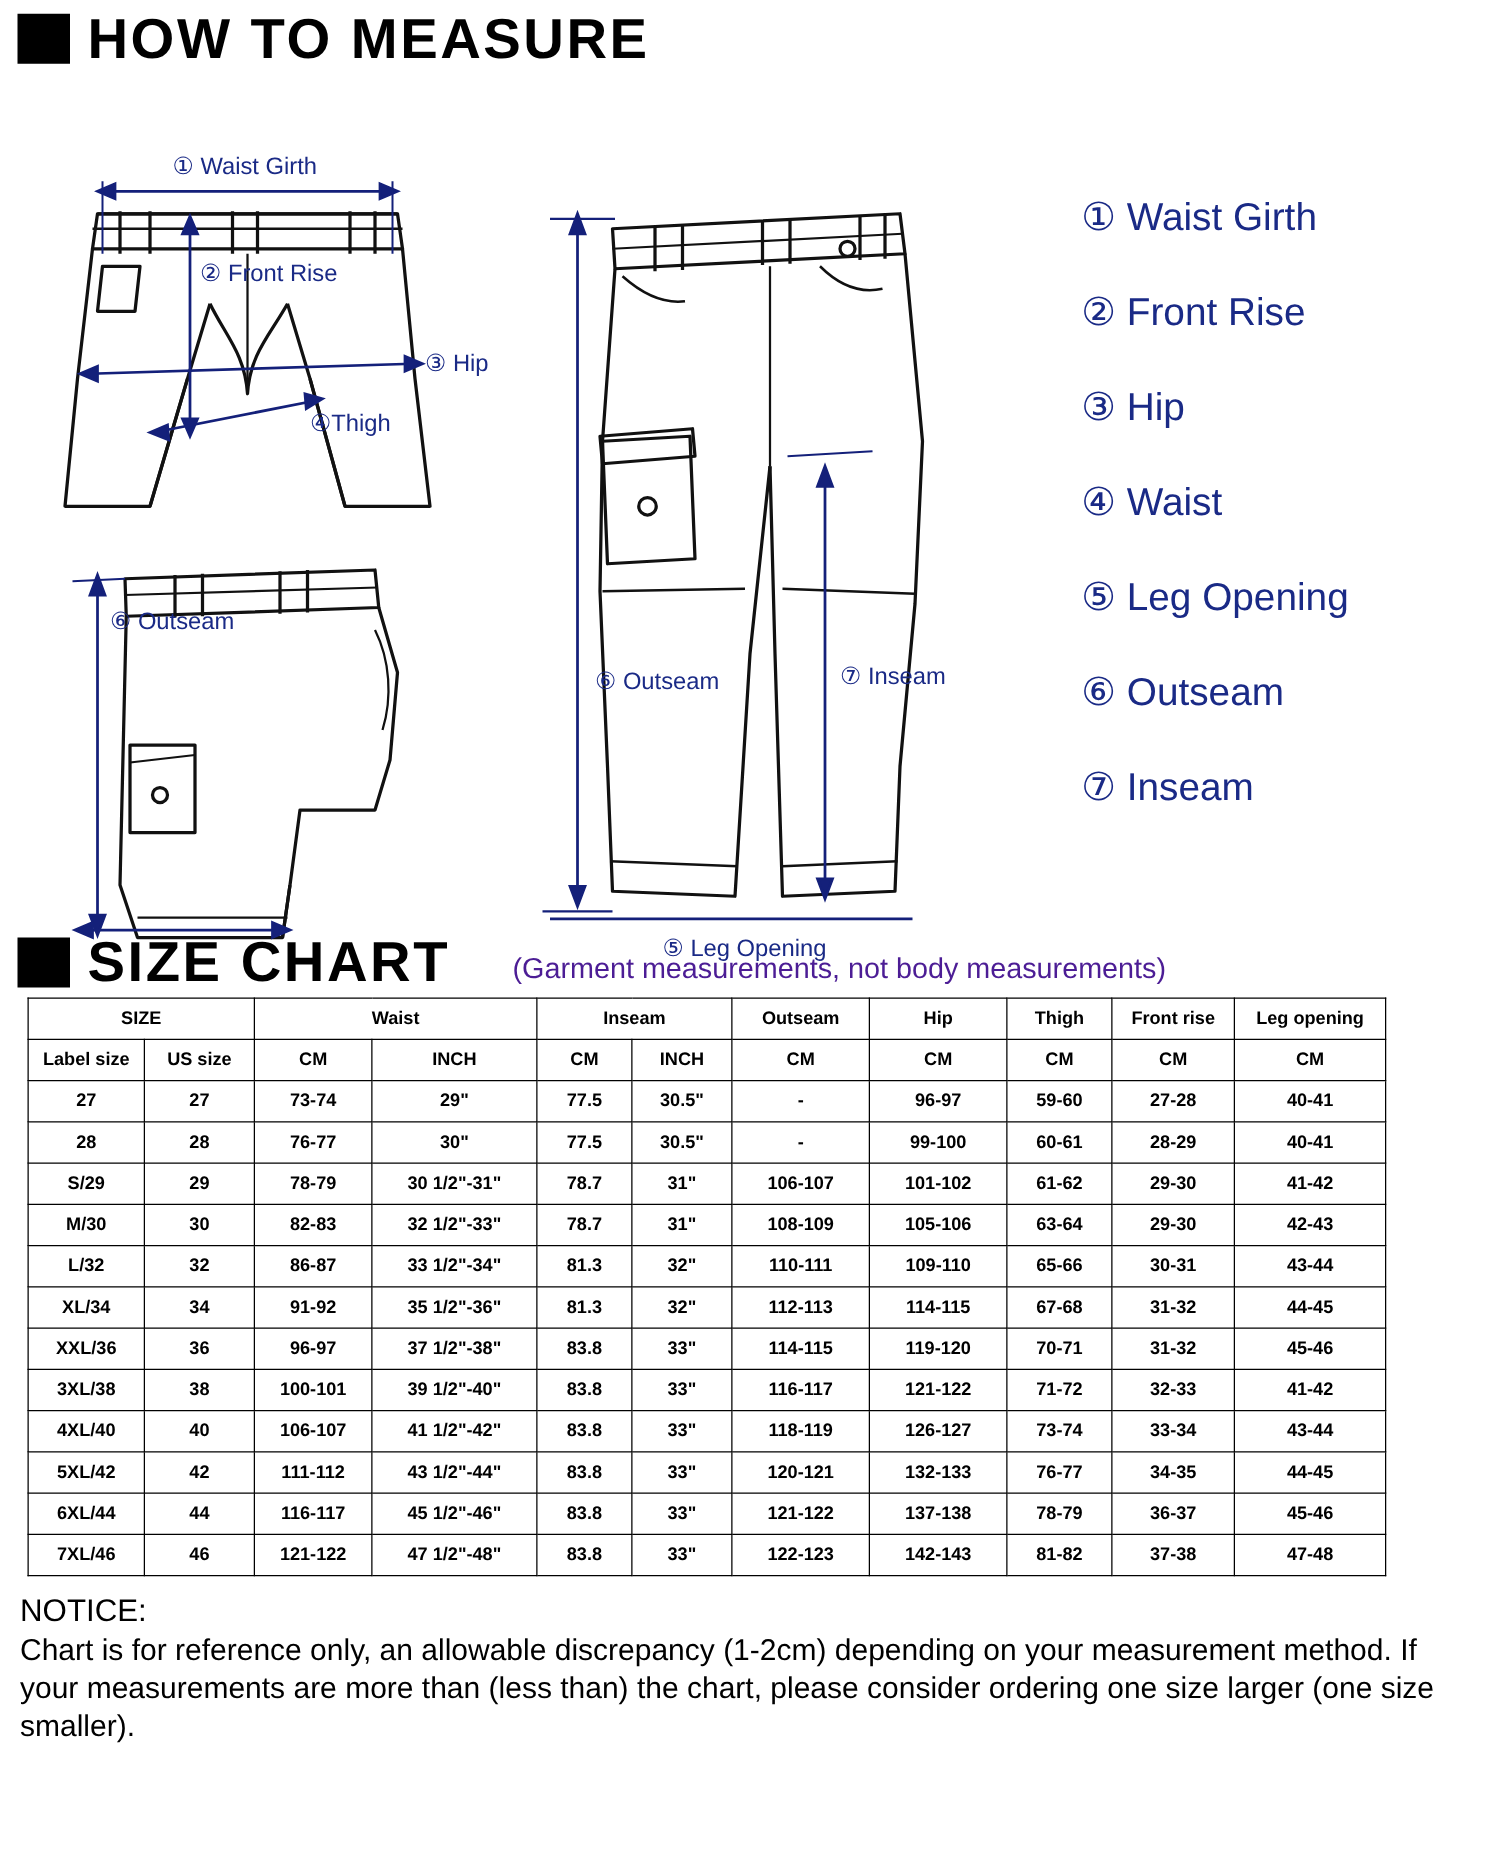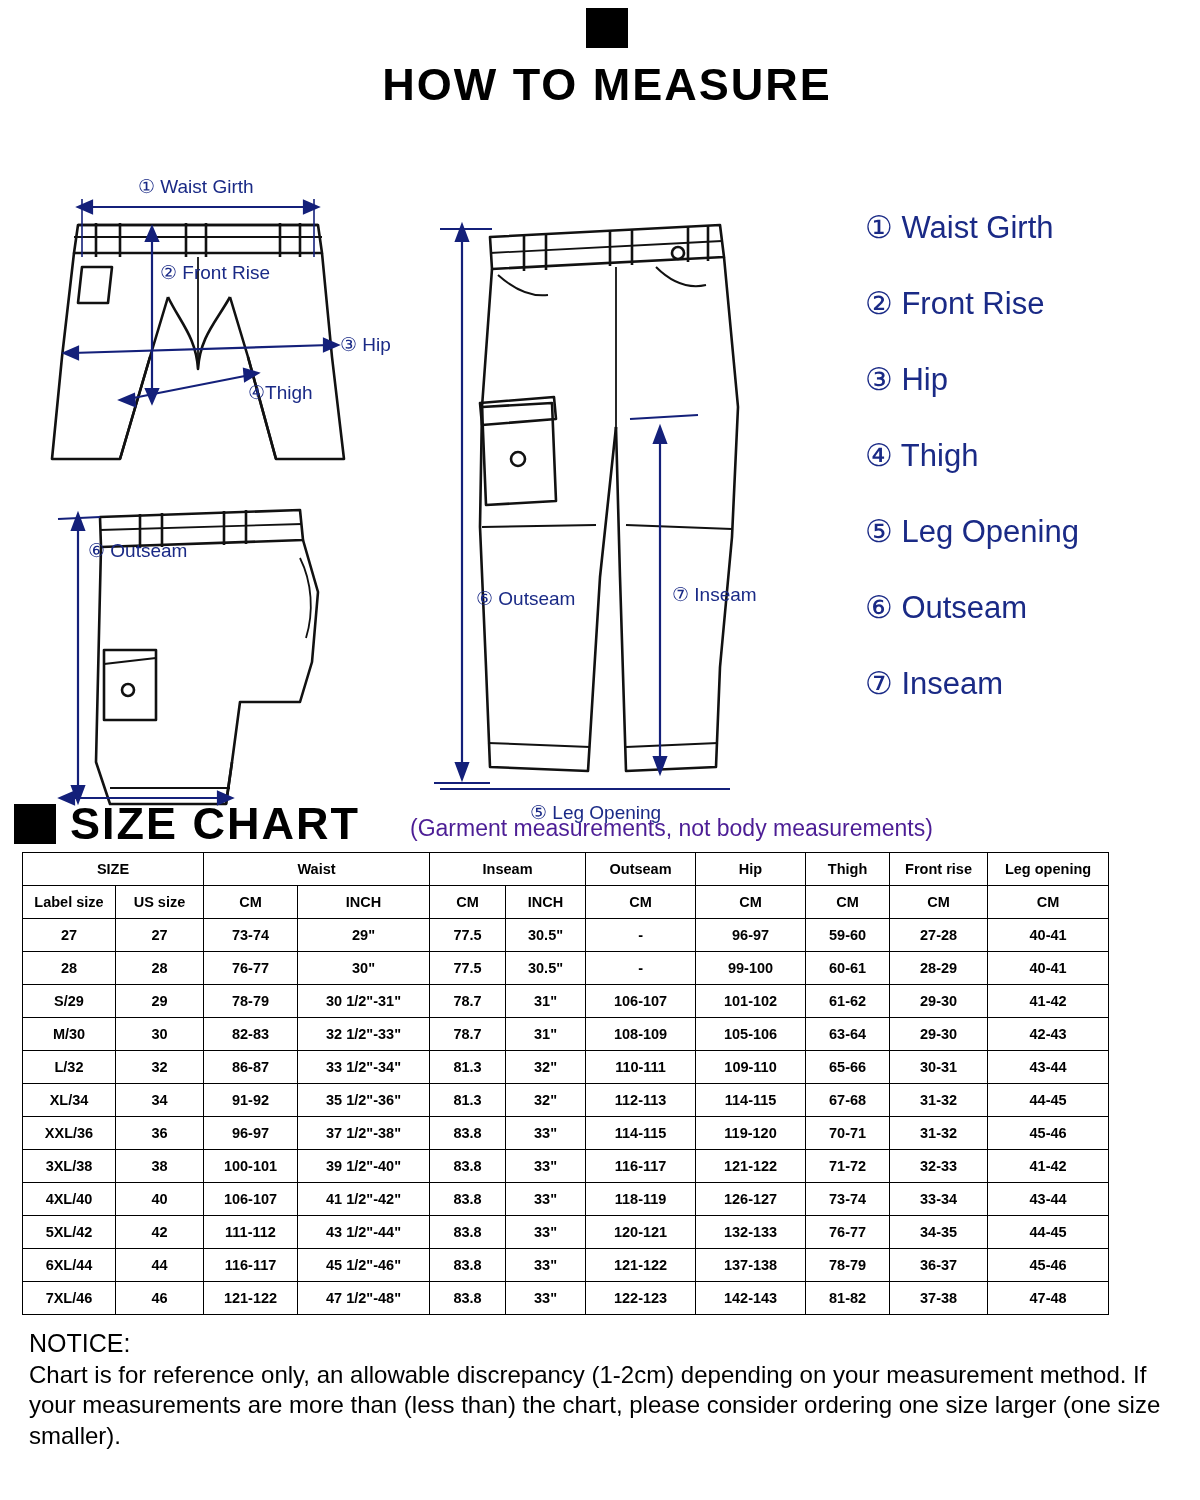--- a/index.html
+++ b/index.html
@@ -27,21 +27,21 @@
     background: #000;
     flex: 0 0 auto;
   }
   .heading .htxt {
     font-size: 45px;
     font-weight: bold;
     letter-spacing: 2px;
     line-height: 1;
     white-space: nowrap;
   }
-  #how-heading { padding-top: 8px; flex-direction: column; }
+  #how-heading { padding-top: 8px; }
   #size-heading { padding-top: 4px; }
   .heading .sub {
     font-size: 23px;
     font-weight: normal;
     letter-spacing: 0;
     color: #4c1d95;
     align-self: flex-end;
     padding-bottom: 4px;
     margin-left: 36px;
   }
@@ -82,21 +82,21 @@
     font-size: 14.5px;
     font-weight: bold;
     padding: 6px 1px;
     height: 33px;
     color: #000;
   }
   thead th { font-size: 14.5px; }
 
   
   .notice {
-    padding: 14px 20px 0 29px;
+    padding: 14px 20px 0 16px;
   }
   .notice .ntitle {
     font-size: 25px;
     line-height: 1.15;
   }
   .notice .nbody {
     font-size: 24px;
     line-height: 1.28;
     margin-top: 2px;
   }
@@ -268,21 +268,21 @@
       </g>
       <g font-family="Liberation Sans, sans-serif" fill="#1a2a86" font-size="19">
         <text x="110" y="52">⑤ Leg Opening</text>
       </g>
     </svg>
 
     <div class="legend">
       <div class="li">① Waist Girth</div>
       <div class="li">② Front Rise</div>
       <div class="li">③ Hip</div>
-      <div class="li">④ Thigh</div>
+      <div class="li">④ Waist</div>
       <div class="li">⑤ Leg Opening</div>
       <div class="li">⑥ Outseam</div>
       <div class="li">⑦ Inseam</div>
     </div>
   </div>
 
   <div class="heading" id="size-heading">
     <div class="blk"></div>
     <div class="htxt">SIZE  CHART</div>
     <div class="sub">(Garment measurements, not body measurements)</div>

